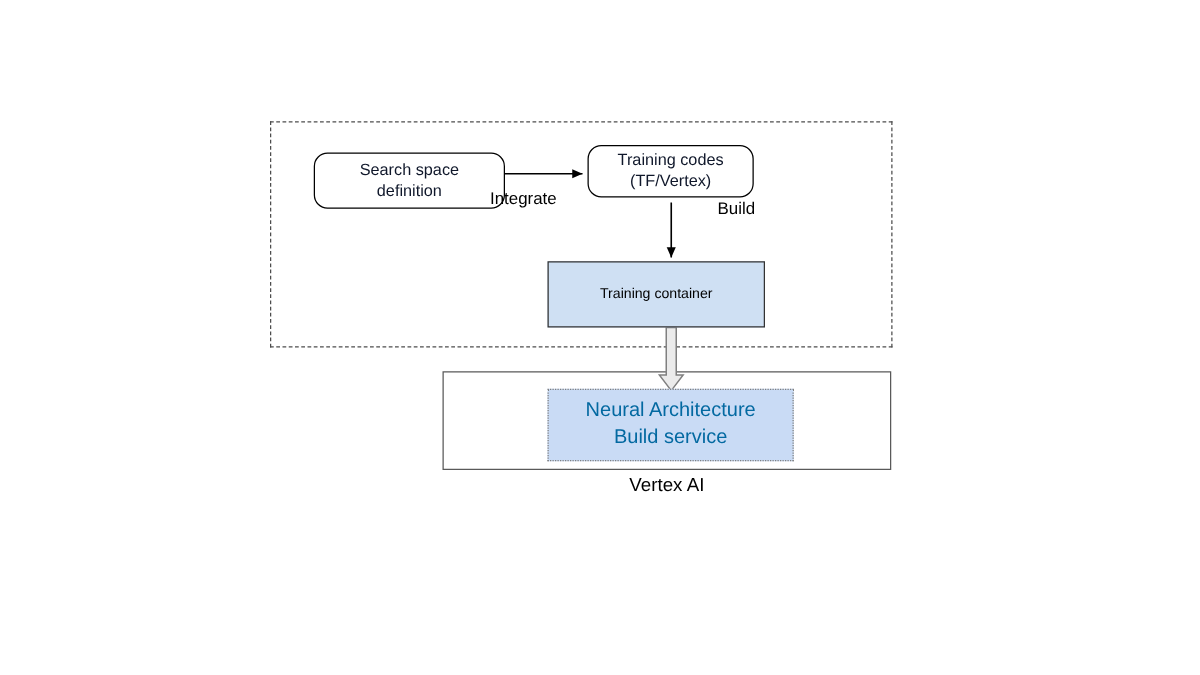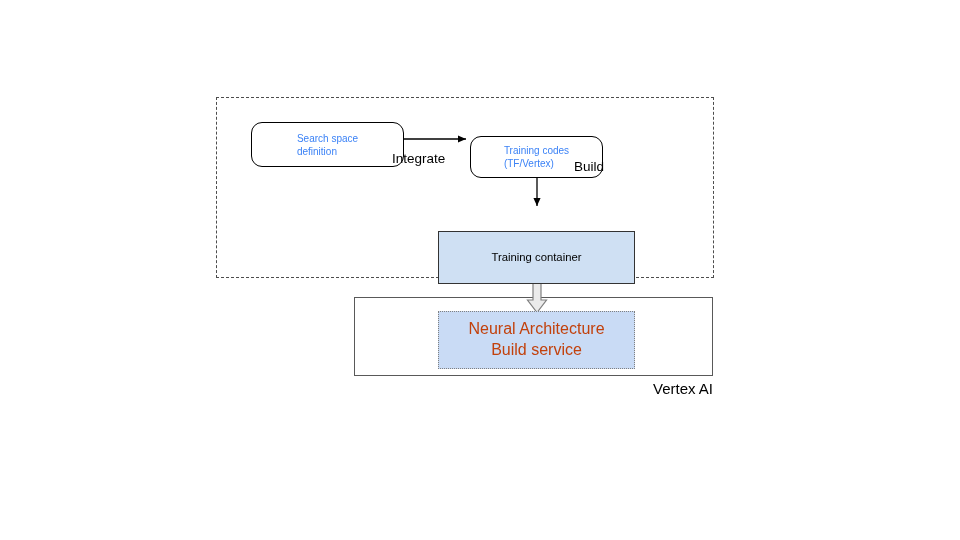--- a/index.html
+++ b/index.html
@@ -36,91 +36,90 @@
 
   
   .node-rounded {
     box-sizing: border-box;
     border: 1.3px solid #000000;
     border-radius: 11px;
     background: #ffffff;
     display: flex;
     align-items: center;
     justify-content: center;
-    text-align: left;
+    text-align: center;
     line-height: 1.30;
-    font-size: 10px;
-    color: #3b82f6;
+    font-size: 13px;
+    color: #0f172a;
   }
   #node-search-space {
     left: 251px;
     top: 122px;
     width: 153px;
     height: 45px;
   }
   #node-training-codes {
     left: 470px;
-    top: 136px;
+    top: 116px;
     width: 133px;
     height: 42px;
   }
 
   
   .node-rect {
     box-sizing: border-box;
     display: flex;
     align-items: center;
     justify-content: center;
     text-align: center;
     line-height: 1.30;
   }
   #node-training-container {
     left: 438px;
     top: 209px;
-    width: 197px;
+    width: 174px;
     height: 53px;
     border: 1.3px solid #333333;
     background: #cfe0f3;
     font-size: 11.3px;
     color: #000000;
-    margin-top: 22px;
   }
   #node-vertex-ai-container {
     left: 354px;
     top: 297px;
     width: 359px;
     height: 79px;
     border: 1.3px solid #595959;
     background: #ffffff;
   }
   #node-nas-service {
     left: 438px;
     top: 311px;
     width: 197px;
     height: 58px;
     border: 1.4px dotted #808080;
     background: #c9dbf5;
     font-size: 16px;
-    color: #c2410c;
+    color: #0369a1;
   }
 
   
   .plain-label {
     font-size: 13.5px;
     color: #000000;
     white-space: nowrap;
     line-height: 1;
   }
   #label-integrate { left: 392px; top: 152px; }
   #label-build     { left: 547px; top: 160px; margin-left: 27px; }
   #label-vertex-ai {
     left: 354px;
     top: 381px;
     width: 359px;
-    text-align: right;
+    text-align: center;
     font-size: 15px;
   }
 
   
   #connectors {
     left: 0;
     top: 0;
     width: 960px;
     height: 540px;
     pointer-events: none;

